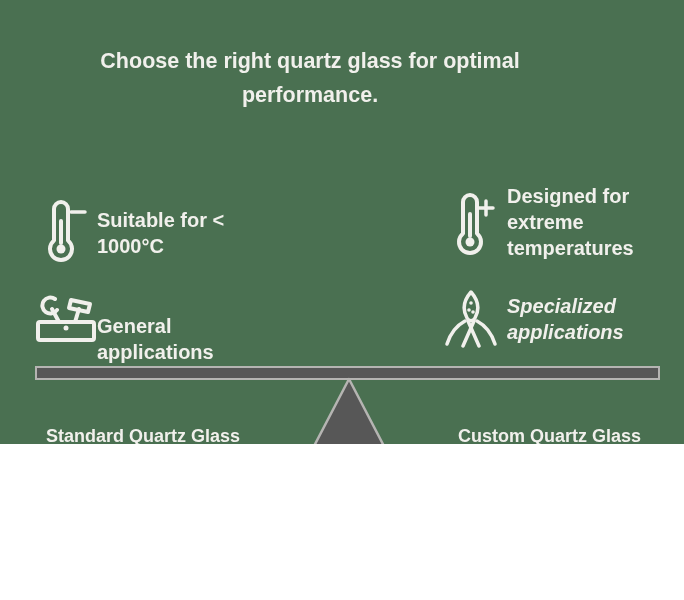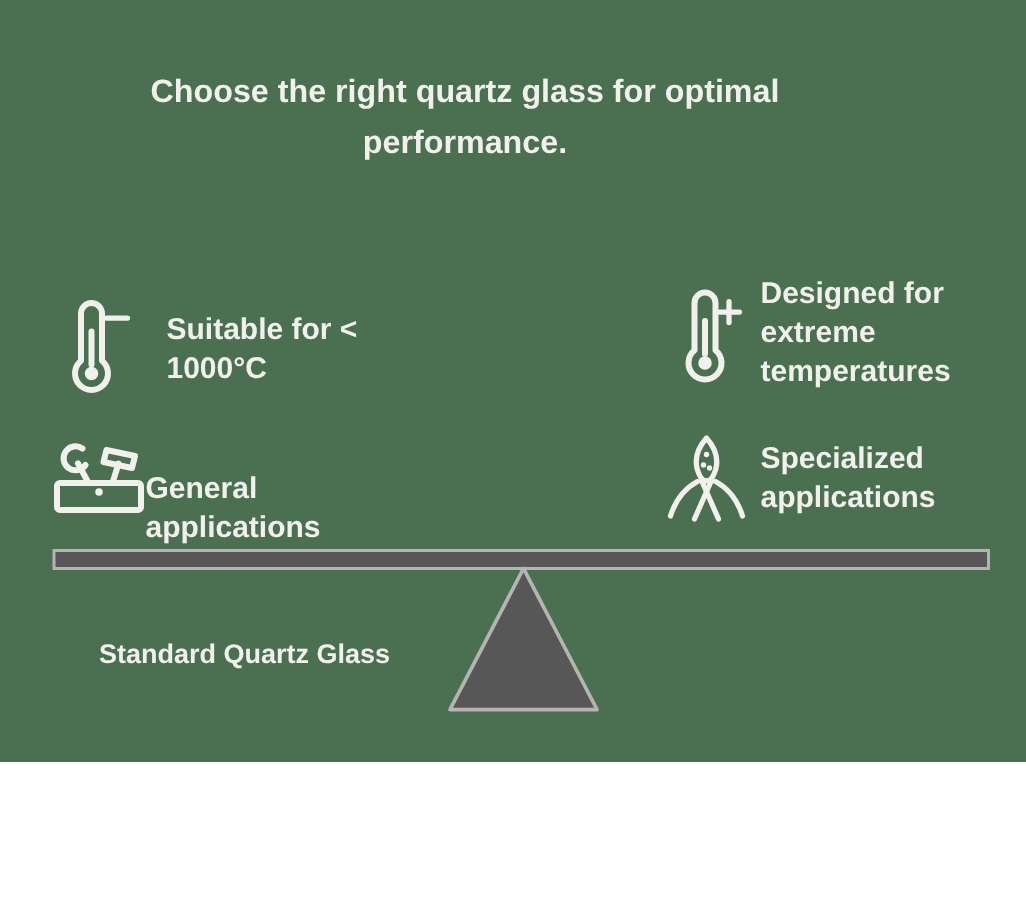--- a/index.html
+++ b/index.html
@@ -1,18 +1,18 @@
 <!DOCTYPE html>
 <html><head>
 <meta charset="utf-8">
 <style>
   html,body{margin:0;padding:0;}
   .canvas{
     position:relative;
-    width:684px;height:508px;
+    width:684px;height:444px;
     background:#4a7051;
     font-family:"Liberation Sans", sans-serif;
     color:#f1f0ec;
     overflow:hidden;
   }
   .title{
     position:absolute;
     left:60px;top:44px;width:500px;
     margin:0;
     font-size:21.5px;font-weight:700;
@@ -21,43 +21,42 @@
     color:#f1f0ec;
   }
   .feature{position:absolute;}
   .feature .icon{position:absolute;left:0;top:0;display:block;}
   .feature .ftext{
     position:absolute;display:block;
     font-size:20px;font-weight:700;line-height:26px;
     color:#f1f0ec;
   }
   .f-tl{left:37px;top:199px;}
-  .f-tl .ftext{left:60px;top:8px;width:150px;margin-left:14px;}
+  .f-tl .ftext{left:60px;top:8px;width:150px;}
   .f-tr{left:446px;top:192px;}
   .f-tr .ftext{left:61px;top:-9px;width:132px;}
   .f-bl{left:35px;top:295px;}
   .f-bl .ftext{left:62px;top:-2px;width:150px;margin-top:20px;}
   .f-br{left:443px;top:290px;}
-  .f-br .ftext{left:64px;top:3px;width:150px;}
+  .f-br .ftext{left:64px;top:3px;width:150px;font-style:italic;}
   svg{display:block;}
   .stroke{fill:none;stroke:#f1f0ec;stroke-width:4;stroke-linecap:round;stroke-linejoin:round;}
   .thin{stroke-width:3.5;}
   .fillw{fill:#f1f0ec;stroke:none;}
   .bar{
     position:absolute;
     left:35px;top:366px;width:621px;height:10px;
     background:#575757;
     border:2px solid #b5b4b2;
   }
   .fulcrum{position:absolute;left:297px;top:377px;}
   .side-label{
     position:absolute;top:426px;
     font-size:18px;font-weight:700;white-space:nowrap;
     color:#f1f0ec;
-    margin-left:20px;
   }
   .label-left{left:46px;}
   .label-right{left:458px;}
 </style>
 </head>
 <body>
 
 <div class="canvas">
 
   <h1 class="title">Choose the right quartz glass for optimal performance.</h1>
@@ -116,14 +115,15 @@
     </span>
     <span class="ftext">Specialized applications</span>
   </div>
 
   <div class="bar"></div>
   <svg class="fulcrum" width="104" height="98" viewBox="0 0 104 98">
     <polygon points="52,2 101,96 3,96" fill="#575757" stroke="#b5b4b2" stroke-width="2.5" stroke-linejoin="round"></polygon>
   </svg>
 
   <div class="side-label label-left">Standard Quartz Glass</div>
+  <div class="side-label label-right">Custom Quartz Glass</div>
 
 </div>
 
 </body></html>

